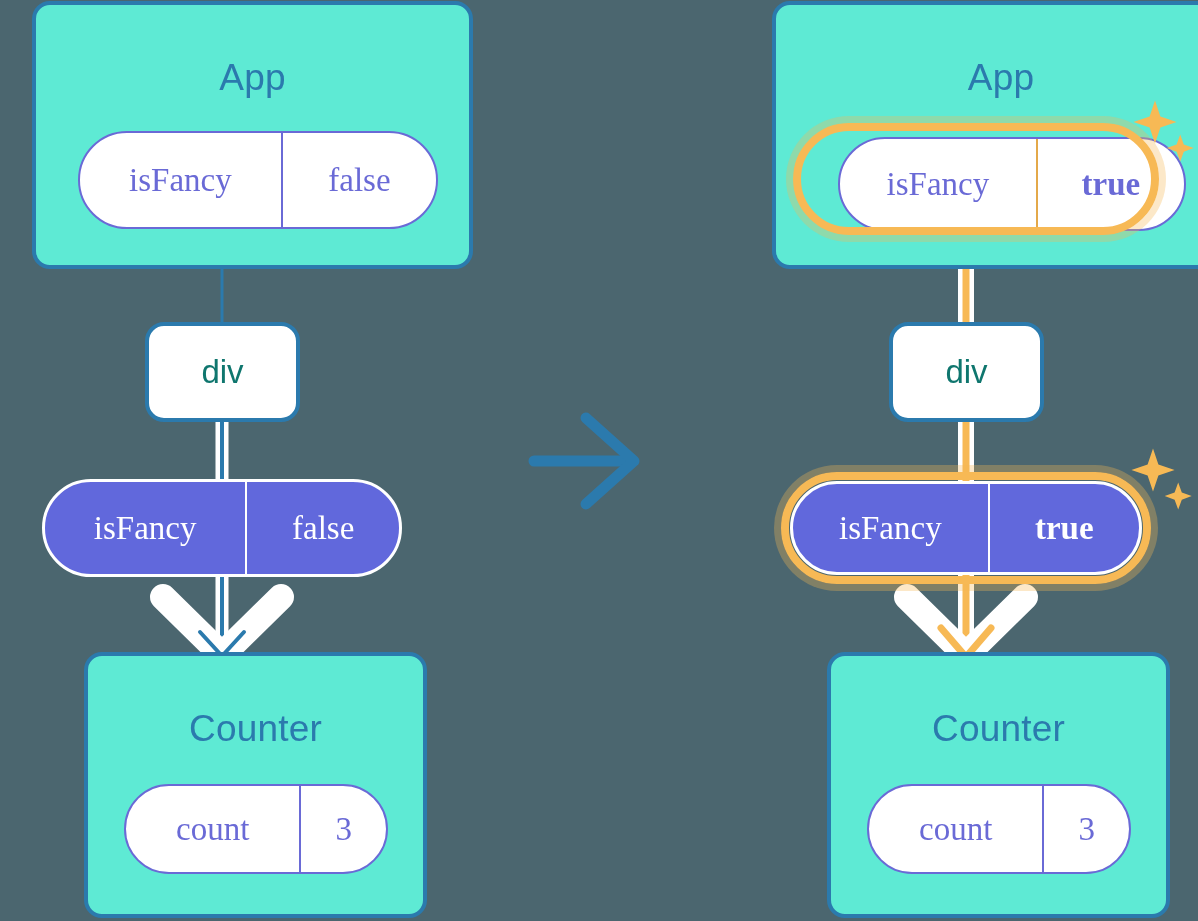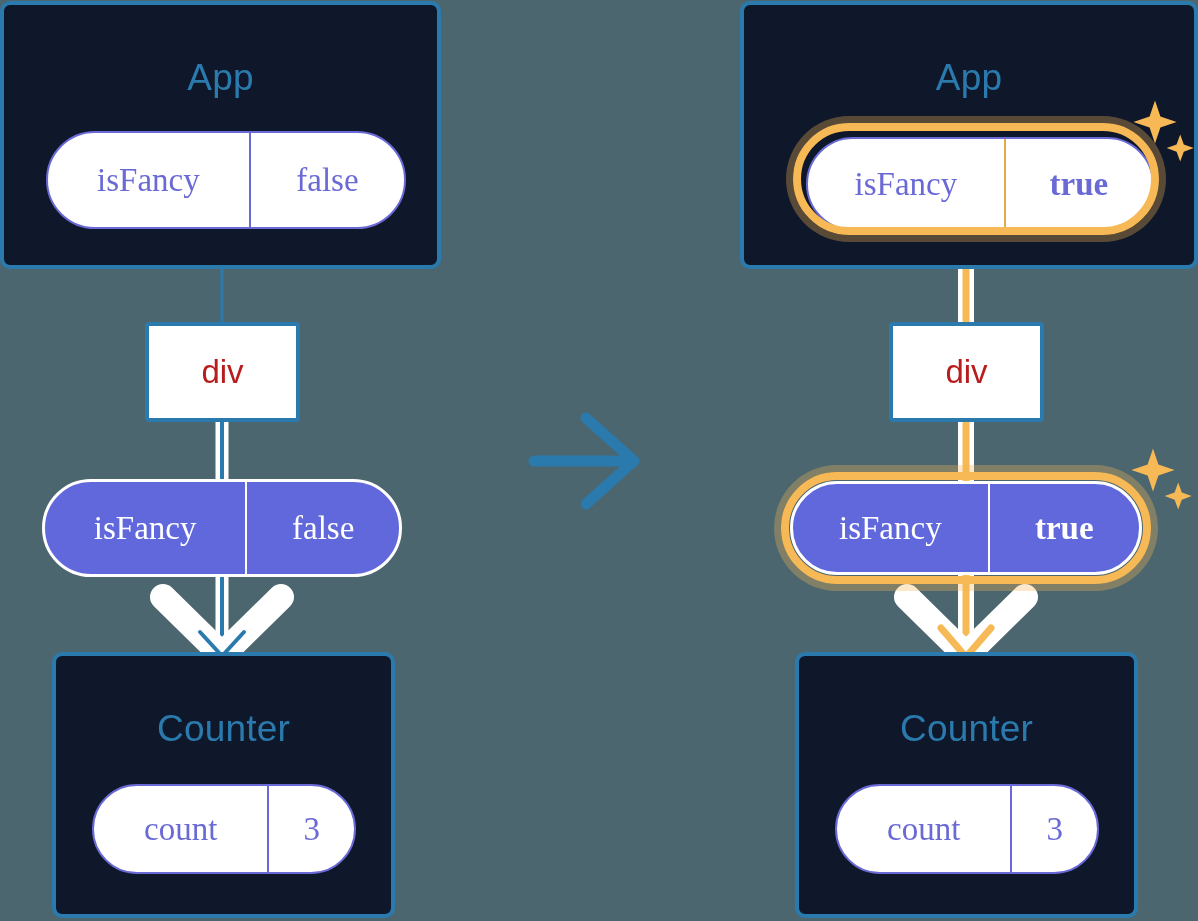--- a/index.html
+++ b/index.html
@@ -23,45 +23,46 @@
   .svg-layer {
     position: absolute;
     left: 0;
     top: 0;
     width: 1198px;
     height: 921px;
   }
   
   .card {
     position: absolute;
-    background: #0f172a;
+    background: #5eead4;
     border: 4px solid #2b7aad;
-    border-radius: 10px;
-    box-sizing: border-box;
+    border-radius: 18px;
+    box-sizing: border-box;
+    margin-left: 32px;
   }
   .card-title {
     position: absolute;
     left: 0;
     right: 0;
     text-align: center;
     color: #2b7aad;
     font-size: 37px;
     font-weight: 400;
     letter-spacing: 0.2px;
   }
   .node-box {
     position: absolute;
     background: #ffffff;
     border: 4px solid #2b7aad;
-    border-radius: 4px;
+    border-radius: 19px;
     box-sizing: border-box;
     display: flex;
     align-items: center;
     justify-content: center;
-    color: #b91c1c;
+    color: #0f766e;
     font-size: 33px;
   }
   
   .pill {
     position: absolute;
     box-sizing: border-box;
     display: flex;
     align-items: stretch;
     border-radius: 999px;
     overflow: hidden;

